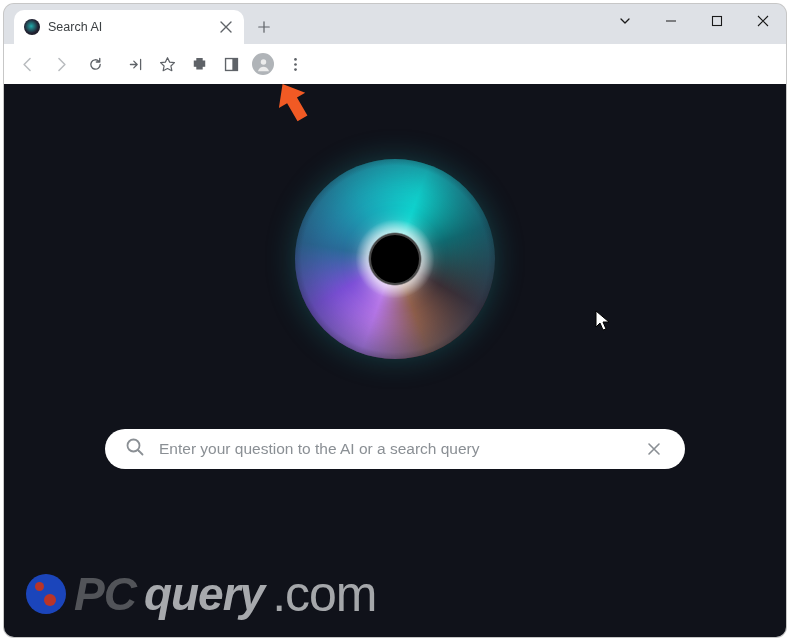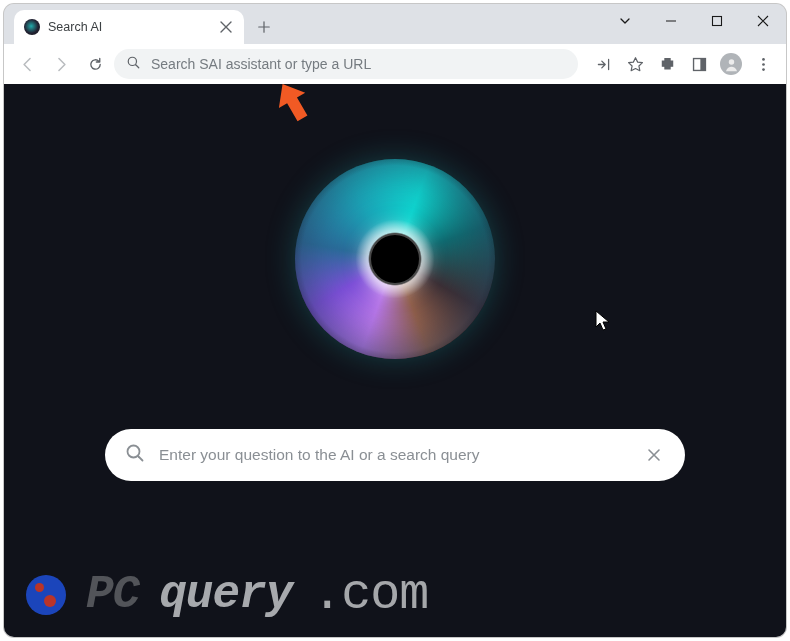--- a/index.html
+++ b/index.html
@@ -127,21 +127,21 @@
     content:""; position:absolute; inset:0; border-radius:50%;
     background: radial-gradient(circle at 50% 50%, transparent 0%, transparent 66%, #10121a 92%);
   }
   .vortex::before{
     content:""; position:absolute; inset:38%; border-radius:50%;
     background:#000;
     box-shadow: 0 0 18px 10px rgba(255,255,255,.35);
   }
   .searchbar {
     margin-top: 70px;
-    width: 580px; height: 52px;
+    width: 580px; height: 40px;
     background:#fff; border-radius:28px;
     display:flex; align-items:center; padding:0 20px; gap:14px;
   }
   .searchbar input{
     flex:1; border:none; outline:none; font-size:15.5px; color:#333;
     background:transparent;
   }
   .searchbar input::placeholder{ color:#8a8f94; }
   .sb-close{
     width:22px;height:22px;display:flex;align-items:center;justify-content:center;
@@ -153,22 +153,22 @@
     pointer-events:none;
   }
   
   .fake-cursor {
     position:absolute; left:595px; top:310px; width:16px;height:22px;
     pointer-events:none;
   }
   
   .watermark {
     position:absolute; left:22px; bottom:14px;
-    display:flex; align-items:center; gap:20px;
-    font-family: Liberation Mono, monospace;
+    display:flex; align-items:center; gap:8px;
+    font-family: Liberation Sans, sans-serif;
     font-weight:700; font-style:italic;
     font-size:46px; letter-spacing:-1px;
     color:#5e6064;
     opacity:.85;
     pointer-events:none;
     user-select:none;
     margin-top:32px;
   }
   .watermark .dot{
     width:40px;height:40px;border-radius:50%;
@@ -239,29 +239,20 @@
       <svg viewBox="0 0 20 20">
           <path d="M7 3l7 7-7 7" stroke="currentColor" stroke-width="1.8" fill="none" stroke-linecap="round" stroke-linejoin="round"></path>
         </svg>
     </div>
     <div class="tbtn">
       <svg viewBox="0 0 20 20">
           <path d="M15.5 10a5.5 5.5 0 1 1-1.6-3.9M15 3v4h-4" stroke="currentColor" stroke-width="1.6" fill="none" stroke-linecap="round" stroke-linejoin="round"></path>
         </svg>
     </div>
 
-    <div class="omnibox">
-      <span>
-        <svg viewBox="0 0 20 20" width="15" height="15">
-            <circle cx="8.5" cy="8.5" r="5.5" stroke="#5f6368" stroke-width="1.6" fill="none"></circle>
-            <path d="M13 13l4 4" stroke="#5f6368" stroke-width="1.6" stroke-linecap="round"></path>
-          </svg>
-      </span>
-      <span class="omnibox-placeholder">Search SAI assistant or type a URL</span>
-    </div>
 
     <div class="right-icons">
       <div class="tbtn">
         <svg viewBox="0 0 20 20">
             <path d="M12 6l-4 4 4 4M8 10h8M4 4v12" stroke="currentColor" stroke-width="1.5" fill="none" stroke-linecap="round" stroke-linejoin="round" transform="scale(-1,1) translate(-20,0)"></path>
           </svg>
       </div>
       <div class="tbtn">
         <svg viewBox="0 0 20 20">
             <path d="M10 2l2.5 5.2 5.7.6-4.2 3.9 1.1 5.6L10 14.7 4.9 17.3 6 11.7 1.8 7.8l5.7-.6z" stroke="currentColor" stroke-width="1.4" fill="none" stroke-linejoin="round"></path>

